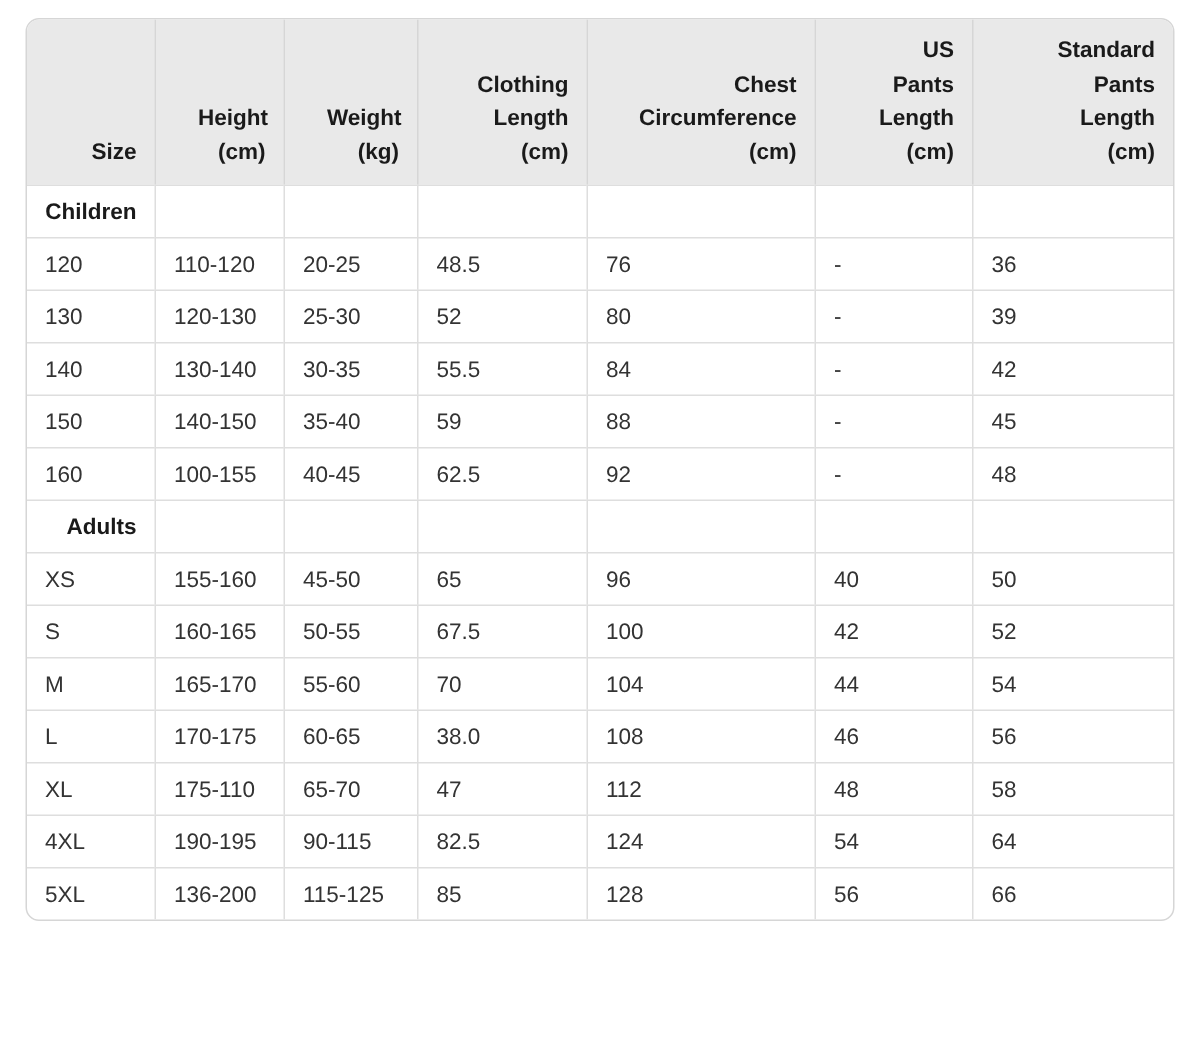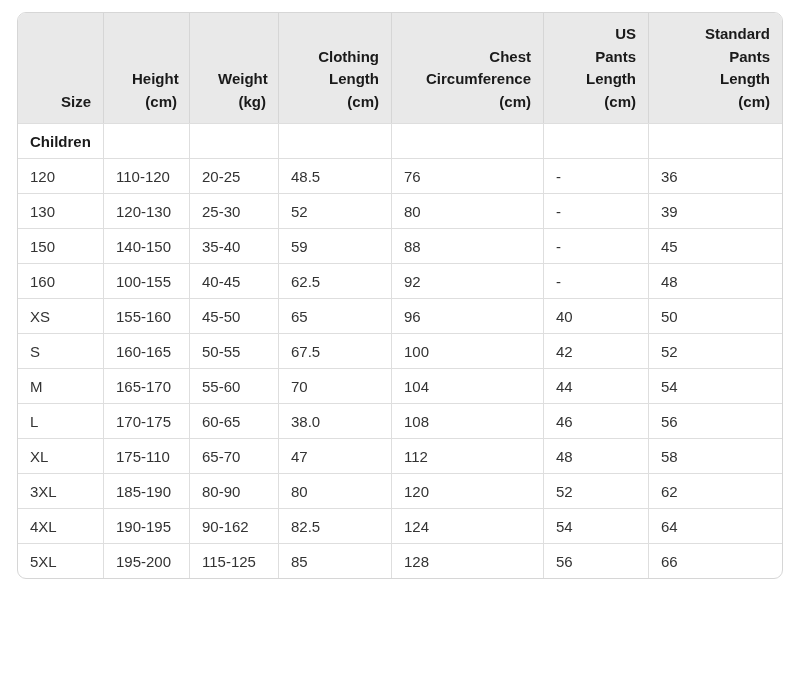--- a/index.html
+++ b/index.html
@@ -57,20 +57,21 @@
     border-left: 1px solid var(--border-color-light, #dedede);
     vertical-align: middle;
     white-space: nowrap;
     overflow: hidden;
   }
   tbody td:first-child { border-left: none; }
 
   tr.section-row td.section-label {
     font-weight: 700;
     color: var(--header-text, #1a1a1a);
+    text-align: right;
   }
 </style>
 </head>
 <body>
 
 <div class="table-wrap">
   <table>
     <colgroup>
       <col class="c-size">
         <col class="c-height">
@@ -136,20 +137,29 @@
   <tr class="data-row">
     <td>130</td>
     <td>120-130</td>
     <td>25-30</td>
     <td>52</td>
     <td>80</td>
     <td>-</td>
     <td>39</td>
   </tr>
 
+  <tr class="data-row">
+    <td>140</td>
+    <td>130-140</td>
+    <td>30-35</td>
+    <td>55.5</td>
+    <td>84</td>
+    <td>-</td>
+    <td>42</td>
+  </tr>
 
   <tr class="data-row">
     <td>150</td>
     <td>140-150</td>
     <td>35-40</td>
     <td>59</td>
     <td>88</td>
     <td>-</td>
     <td>45</td>
   </tr>
@@ -157,20 +167,29 @@
   <tr class="data-row">
     <td>160</td>
     <td>100-155</td>
     <td>40-45</td>
     <td>62.5</td>
     <td>92</td>
     <td>-</td>
     <td>48</td>
   </tr>
 
+  <tr class="section-row">
+    <td class="section-label">Adults</td>
+    <td></td>
+    <td></td>
+    <td></td>
+    <td></td>
+    <td></td>
+    <td></td>
+  </tr>
 
   <tr class="data-row">
     <td>XS</td>
     <td>155-160</td>
     <td>45-50</td>
     <td>65</td>
     <td>96</td>
     <td>40</td>
     <td>50</td>
   </tr>
@@ -209,43 +228,34 @@
     <td>XL</td>
     <td>175-110</td>
     <td>65-70</td>
     <td>47</td>
     <td>112</td>
     <td>48</td>
     <td>58</td>
   </tr>
 
 
-  <tr class="data-row">
-    <td>3XL</td>
-    <td>185-190</td>
-    <td>80-90</td>
-    <td>80</td>
-    <td>120</td>
-    <td>52</td>
-    <td>62</td>
-  </tr>
 
   <tr class="data-row">
     <td>4XL</td>
     <td>190-195</td>
-    <td>90-162</td>
+    <td>90-115</td>
     <td>82.5</td>
     <td>124</td>
     <td>54</td>
     <td>64</td>
   </tr>
 
   <tr class="data-row">
     <td>5XL</td>
-    <td>195-200</td>
+    <td>136-200</td>
     <td>115-125</td>
     <td>85</td>
     <td>128</td>
     <td>56</td>
     <td>66</td>
   </tr>
 
 </tbody>
   </table>
 </div>

